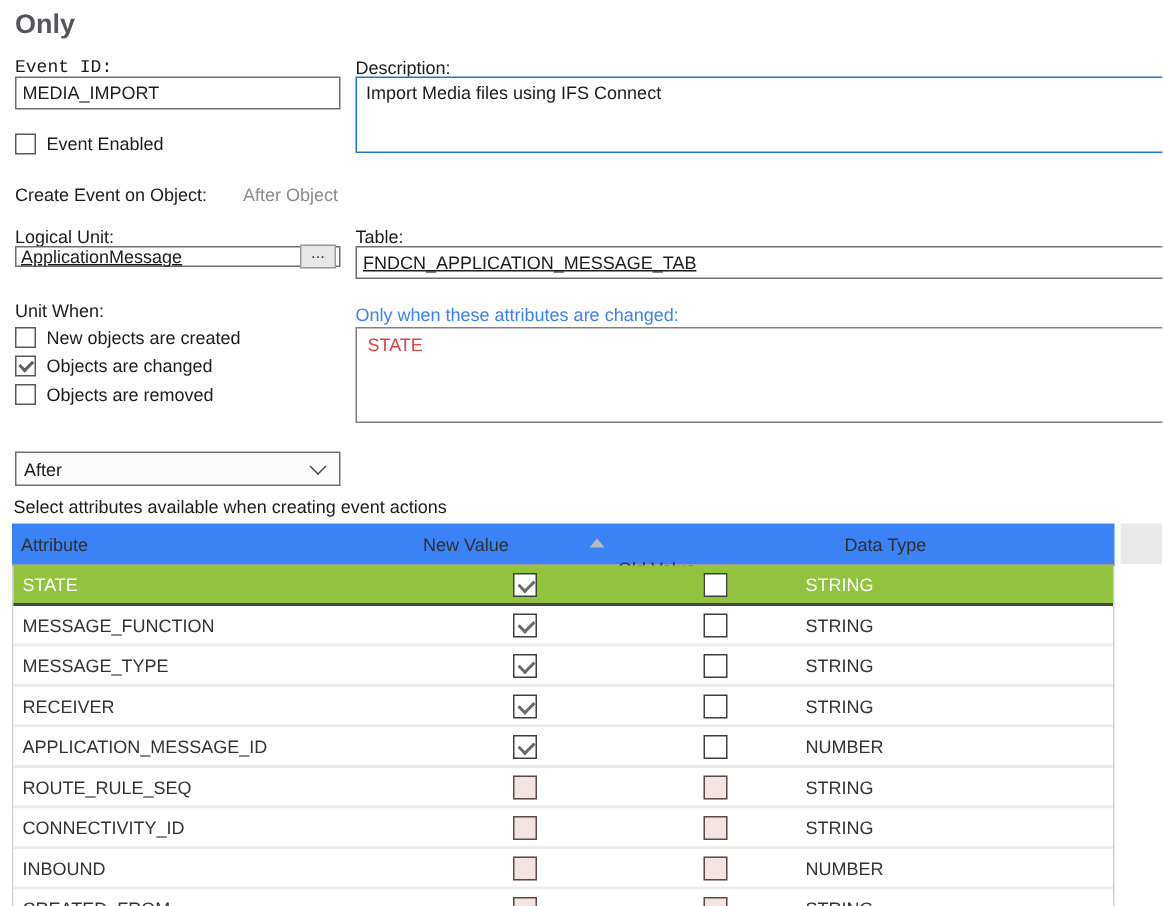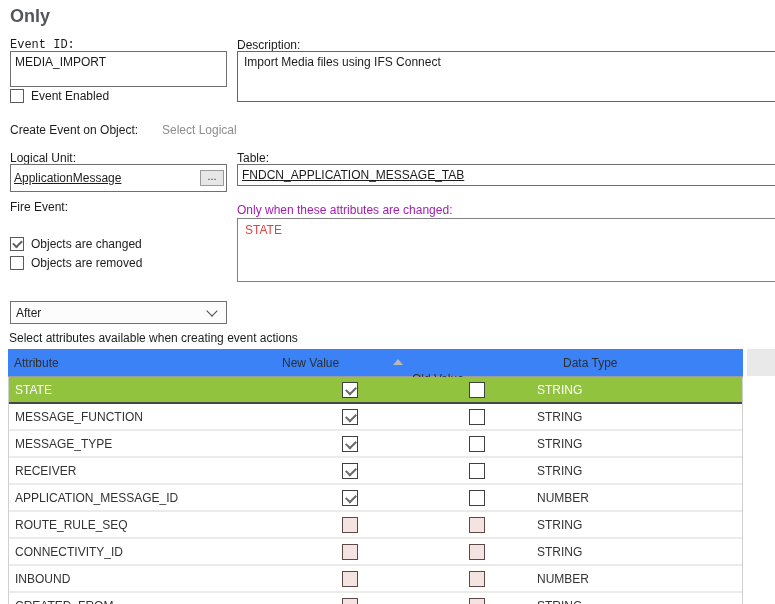--- a/index.html
+++ b/index.html
@@ -7,39 +7,39 @@
     position:relative;width:775px;height:604px;overflow:hidden;background:#ffffff;
     font-family:"Liberation Sans",sans-serif;font-size:12px;color:#1c1c1c;
   }
   .abs{position:absolute;}
   .lbl{white-space:nowrap;color:#1c1c1c;}
   .page-title{left:10px;top:6px;font-size:18px;font-weight:bold;color:#53565a;}
 
   
   .field{background:#fff;border:1px solid #707070;box-sizing:border-box;}
   .txtline{line-height:20px;padding-left:4px;overflow:hidden;white-space:nowrap;}
-  .event-id-field{left:10px;top:51px;width:217px;height:36px;}
+  .event-id-field{left:10px;top:51px;width:217px;height:22px;}
   .desc-field{left:237px;top:51px;width:546px;height:51px;border:1px solid #1b78c8;padding:3px 6px;box-sizing:border-box;background:#fff;}
-  .lu-field{left:10px;top:164px;width:217px;height:28px;display:flex;align-items:center;}
+  .lu-field{left:10px;top:164px;width:217px;height:14px;display:flex;align-items:center;}
   .lu-text{flex:1;padding-left:3px;text-decoration:underline;overflow:hidden;white-space:nowrap;}
   .browse-btn{width:24px;height:16px;margin-right:2px;background:#e7e7e7;border:1px solid #9a9a9a;
     font-size:11px;line-height:11px;text-align:center;color:#333;box-sizing:border-box;cursor:default;}
   .table-field{left:237px;top:164px;width:546px;height:22px;}
   .table-field .val{text-decoration:underline;}
 
   
   .cbx{width:14px;height:14px;border:1px solid #5a5a5a;background:#fff;display:inline-block;box-sizing:border-box;position:relative;flex:none;}
   .cbx.checked::after{content:"";position:absolute;left:2px;top:2px;width:7px;height:4px;
     border-left:2px solid #5f5f5f;border-bottom:2px solid #5f5f5f;transform:rotate(-45deg);}
   .cb-row{display:flex;align-items:flex-start;gap:7px;}
 
   
   .attrs-box{left:237px;top:218px;width:546px;height:64px;border:1px solid #808080;box-sizing:border-box;
     padding:4px 7px;background:#fff;color:#e04343;}
-  .blue-lbl{color:#a21caf;}
+  .blue-lbl{color:#3b82f6;}
 
   
   .dropdown{left:10px;top:301px;width:217px;height:23px;border:1px solid #707070;background:#fcfcfc;
     box-sizing:border-box;display:flex;align-items:center;}
   .dropdown .val{flex:1;padding-left:5px;}
   .chev{width:7px;height:7px;border-right:1px solid #4a4a4a;border-bottom:1px solid #4a4a4a;
     transform:rotate(45deg);margin-right:10px;margin-top:-4px;}
 
   
   .grid{left:8px;top:349px;width:767px;}
@@ -78,34 +78,38 @@
   <div class="abs desc-field">
     <span>Import Media files using IFS Connect</span>
   </div>
 
   <div class="abs cb-row" style="left:10px;top:89px;">
     <span class="cbx"></span>
     <span class="lbl">Event Enabled</span>
   </div>
 
   <div class="abs lbl" style="left:10px;top:123px;">Create Event on Object:</div>
-  <div class="abs lbl muted" style="left:162px;top:123px;">Select Logical</div>
+  <div class="abs lbl muted" style="left:162px;top:123px;">After Object</div>
 
   <div class="abs lbl" style="left:10px;top:151px;">Logical Unit:</div>
   <div class="abs field lu-field">
     <span class="lu-text">ApplicationMessage</span>
     <span class="browse-btn">...</span>
   </div>
 
   <div class="abs lbl" style="left:237px;top:151px;">Table:</div>
   <div class="abs field table-field">
     <div class="txtline val">FNDCN_APPLICATION_MESSAGE_TAB</div>
   </div>
 
-  <div class="abs lbl" style="left:10px;top:200px;">Fire Event:</div>
+  <div class="abs lbl" style="left:10px;top:200px;">Unit When:</div>
+  <div class="abs cb-row" style="left:10px;top:218px;">
+    <span class="cbx"></span>
+    <span class="lbl">New objects are created</span>
+  </div>
   <div class="abs cb-row" style="left:10px;top:237px;">
     <span class="cbx checked"></span>
     <span class="lbl">Objects are changed</span>
   </div>
   <div class="abs cb-row" style="left:10px;top:256px;">
     <span class="cbx"></span>
     <span class="lbl">Objects are removed</span>
   </div>
 
   <div class="abs lbl blue-lbl" style="left:237px;top:203px;">Only when these attributes are changed:</div>

